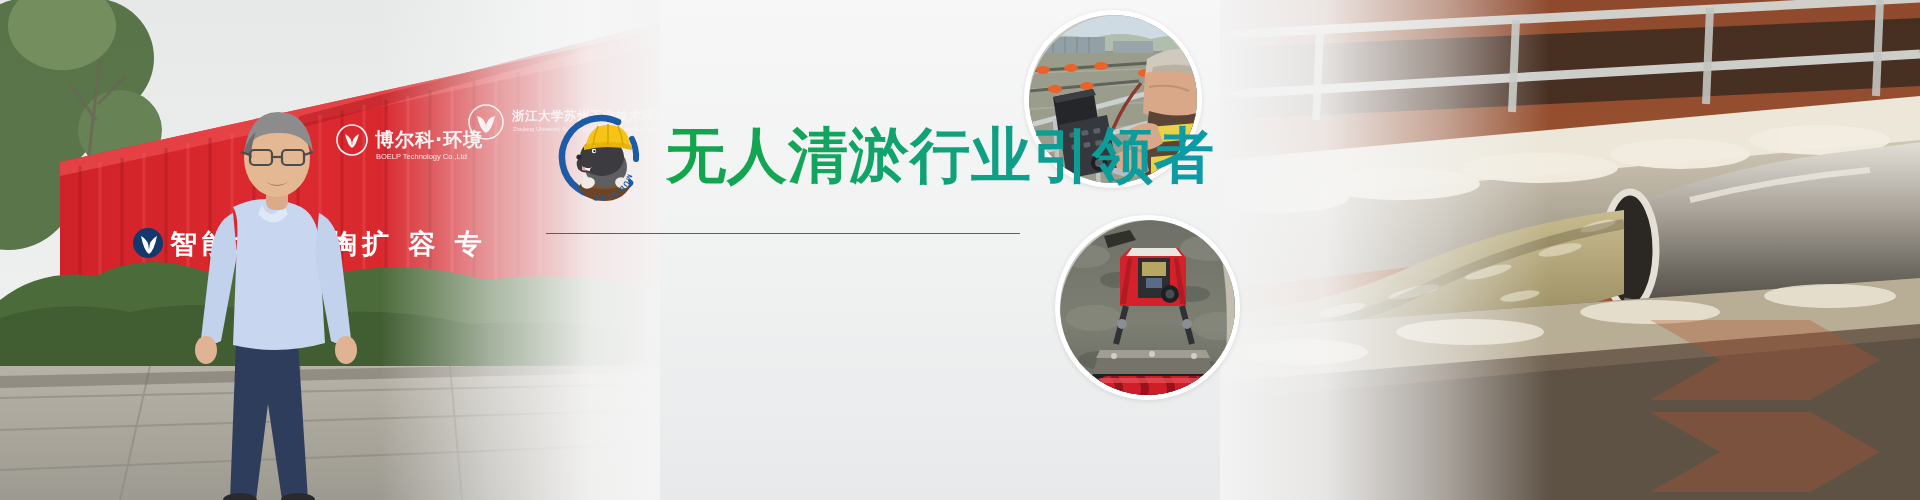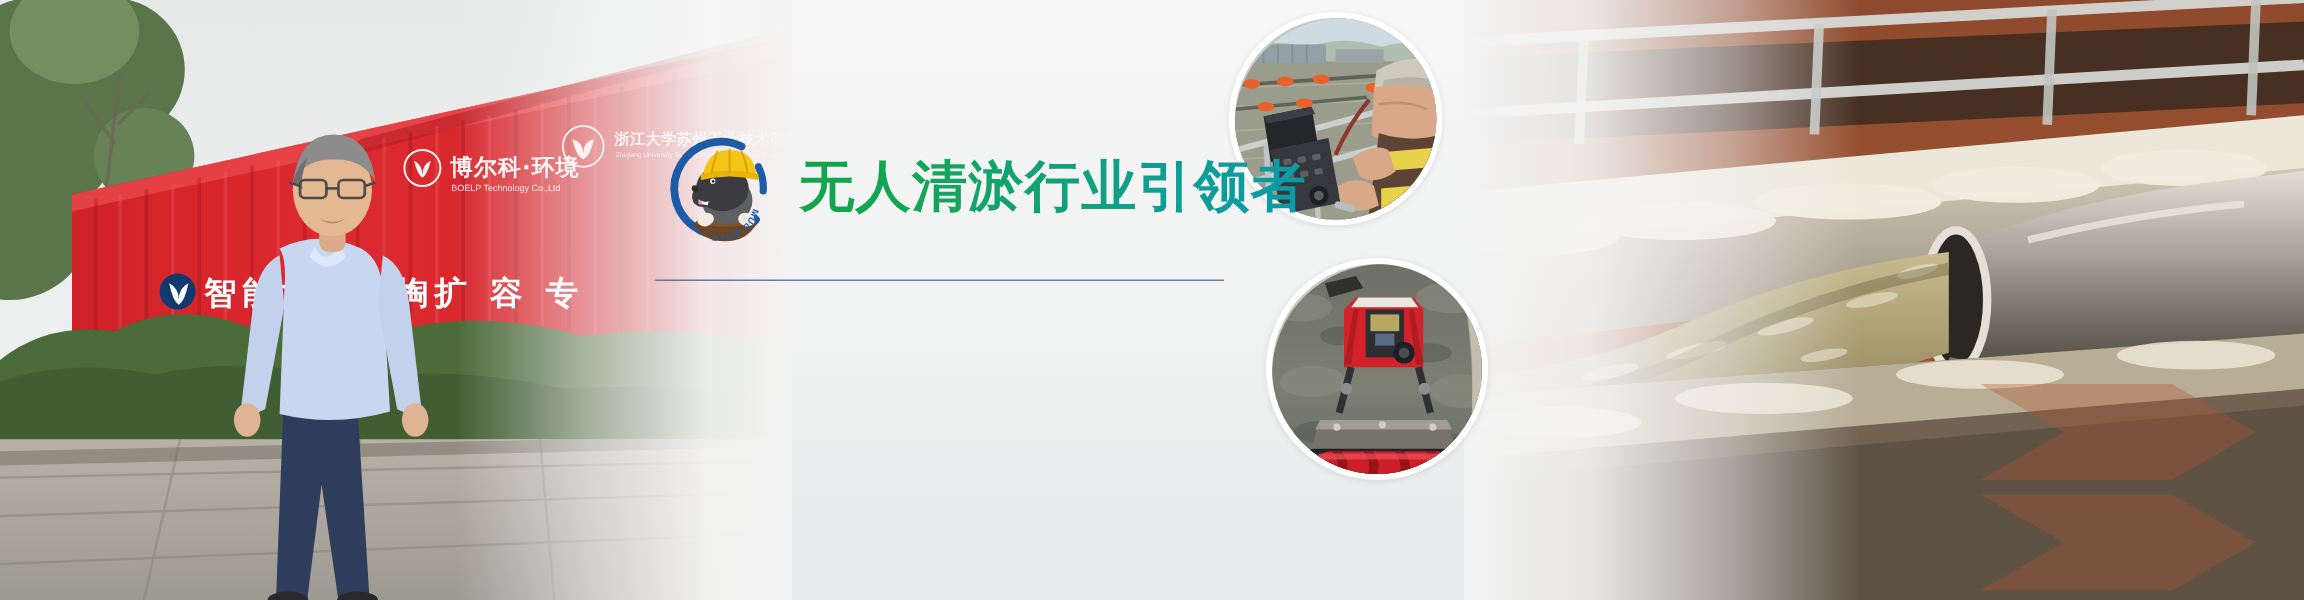--- a/index.html
+++ b/index.html
@@ -62,21 +62,21 @@
     left:556px; top:103px;
     width:520px; height:175px;
   }
   .center-row { display:flex; align-items:center; gap:14px; height:108px; }
 
   .logo-mark { width:96px; height:96px; flex:0 0 96px; position:relative; }
   .logo-mark svg { display:block; width:96px; height:96px; }
 
   .headline {
     font-family:"DejaVu Sans","Liberation Sans",sans-serif;
-    font-size:46px;
+    font-size:60px;
     font-weight:bold;
     letter-spacing:1px;
     line-height:1;
     white-space:nowrap;
     background:linear-gradient(90deg,#12a54a 0%,#14a556 22%,#10a276 48%,#0e9d93 72%,#0c9aa8 100%);
     -webkit-background-clip:text;
     background-clip:text;
     color:transparent;
     -webkit-text-fill-color:transparent;
     padding-bottom:4px;

